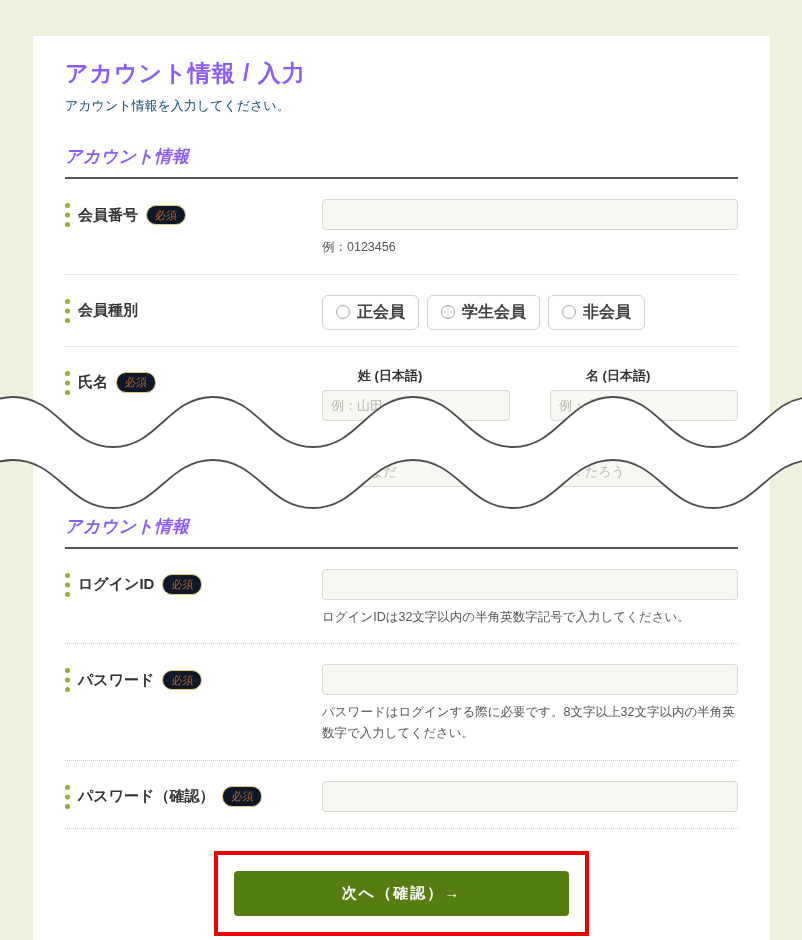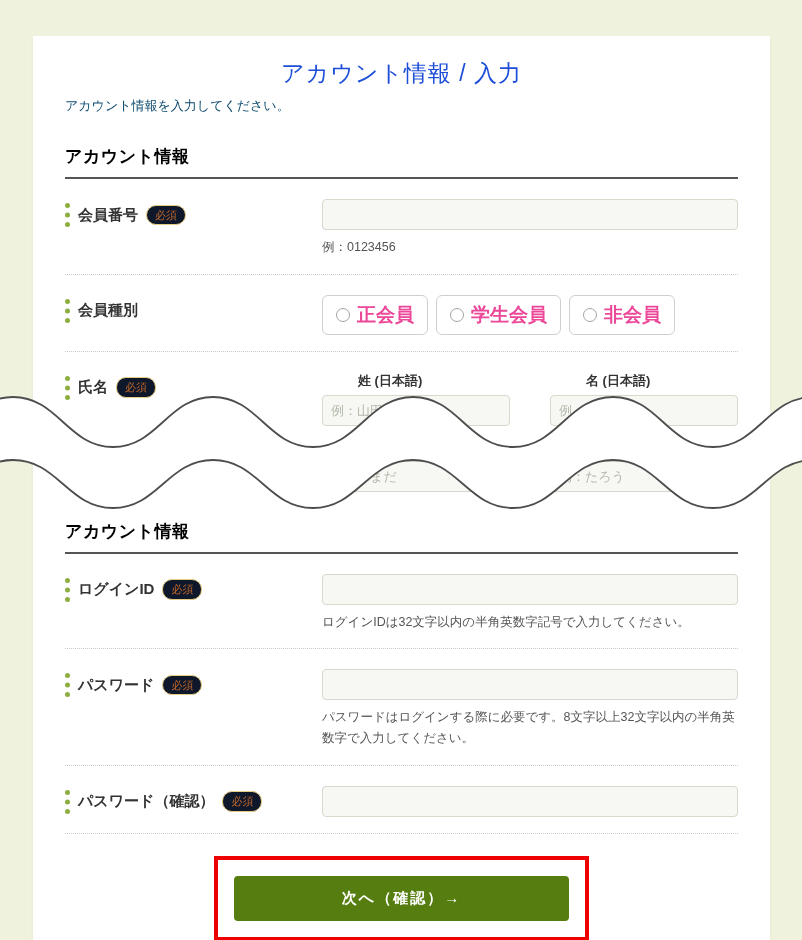--- a/index.html
+++ b/index.html
@@ -19,39 +19,39 @@
   .card {
     position:relative;
     margin:36px 32px 0 33px;
     width:737px;
     background:#ffffff;
     padding:22px 32px 30px 32px;
     min-height:873px;
     box-shadow:0 1px 3px rgba(0,0,0,0.05);
   }
   .page-title {
-    color:#1d4ed8;
+    color:#8b5cf6;
     font-size:23px;
-    font-weight:normal;
+    font-weight:bold;
     letter-spacing:1px;
-    text-align:center;
   }
   .page-subtitle {
     margin-top:8px;
     font-size:13px;
     color:#0c4a6e;
   }
   h2.section-heading {
     margin-top:30px;
     font-size:17px;
     font-weight:bold;
-    color:#000000;
+    color:#8b5cf6;
     padding-bottom:9px;
     border-bottom:2px solid #555;
     letter-spacing:0.5px;
+    font-style:italic;
   }
   h2.section-heading.login { margin-top:14px; }
   .form-row {
     display:grid;
     grid-template-columns:257px 1fr;
     padding:20px 0 16px 0;
     border-bottom:1px dotted #c9c9bd;
     align-items:start;
   }
   .form-row.no-divider { border-bottom:none; padding-bottom:14px; }
@@ -112,21 +112,21 @@
     cursor:pointer;
   }
   .radio-circle {
     width:14px;
     height:14px;
     border:1.5px solid #a5a5a0;
     border-radius:50%;
     background:#fff;
     flex:0 0 auto;
   }
-  .radio-label { font-size:19px; font-weight:bold; color:#ec4899;text-align:right; }
+  .radio-label { font-size:16px; font-weight:bold; color:#404040;text-align:right; }
   .subfield-grid {
     display:grid;
     grid-template-columns:1fr 1fr;
     column-gap:40px;
     row-gap:12px;
   }
   .subfield-label {
     font-size:13px;
     font-weight:bold;
     color:#333;

